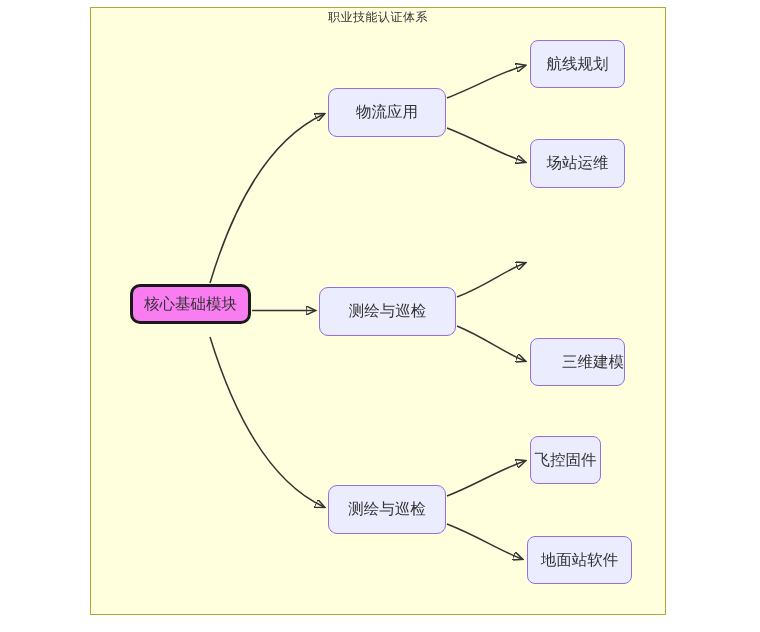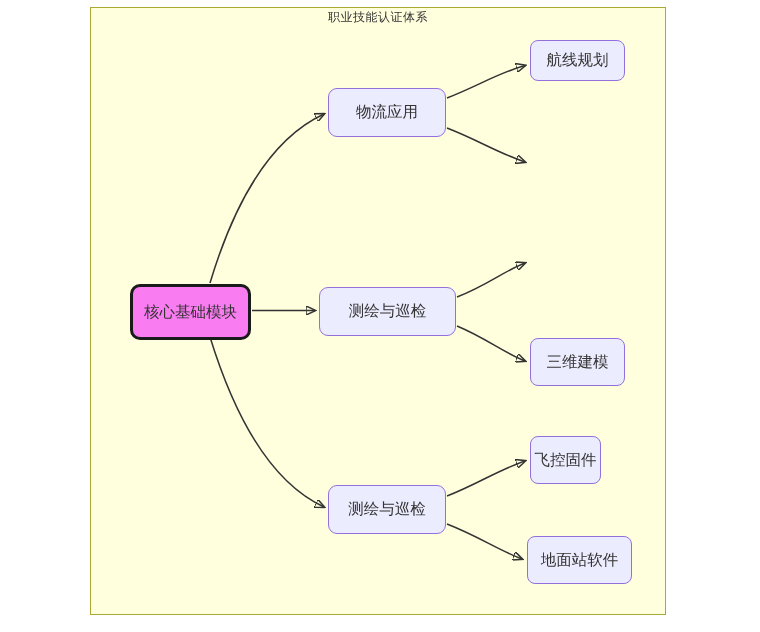--- a/index.html
+++ b/index.html
@@ -57,42 +57,42 @@
     box-sizing: border-box;
     font-size: 15.5px;
     color: #333333;
     text-align: center;
     white-space: nowrap;
   }
   .node-root {
     left: 130px;
     top: 284px;
     width: 121px;
-    height: 56px;
+    height: 40px;
     background: #f97cf1;
     border: 3.5px solid #1a1a1a;
     border-radius: 10px;
   }
   .node-branch {
     background: #ECECFF;
     border: 1.3px solid #9370DB;
     border-radius: 9px;
   }
   .node-leaf {
     background: #ECECFF;
     border: 1.3px solid #9370DB;
     border-radius: 8px;
   }
   .node-logistics { left: 328px; top: 88px;  width: 118px; height: 49px; }
   .node-survey    { left: 319px; top: 287px; width: 137px; height: 49px; }
   .node-sysdev    { left: 328px; top: 485px; width: 118px; height: 49px; }
-  .node-route     { left: 530px; top: 40px;  width: 95px;  height: 41px; }
+  .node-route     { left: 530px; top: 40px;  width: 95px;  height: 48px; }
   .node-station   { left: 530px; top: 139px; width: 95px;  height: 49px; }
   .node-data      { left: 530px; top: 238px; width: 95px;  height: 48px; }
-  .node-model     { left: 530px; top: 338px; width: 95px;  height: 48px; }
+  .node-model     { left: 530px; top: 338px; width: 95px;  height: 48px; justify-content: flex-end; }
   .node-firmware  { left: 530px; top: 436px; width: 71px;  height: 48px; }
   .node-ground    { left: 527px; top: 536px; width: 105px; height: 48px; }
 </style>
 </head>
 <body>
 
 <div class="stage">
 
   <div class="canvas"></div>
 
@@ -128,20 +128,23 @@
   </div>
 
   <div class="node node-branch node-sysdev">
     <span>测绘与巡检</span>
   </div>
 
   <div class="node node-leaf node-route">
     <span>航线规划</span>
   </div>
 
+  <div class="node node-leaf node-station">
+    <span>场站运维</span>
+  </div>
 
 
   <div class="node node-leaf node-model">
     <span>三维建模</span>
   </div>
 
   <div class="node node-leaf node-firmware">
     <span>飞控固件</span>
   </div>
 

